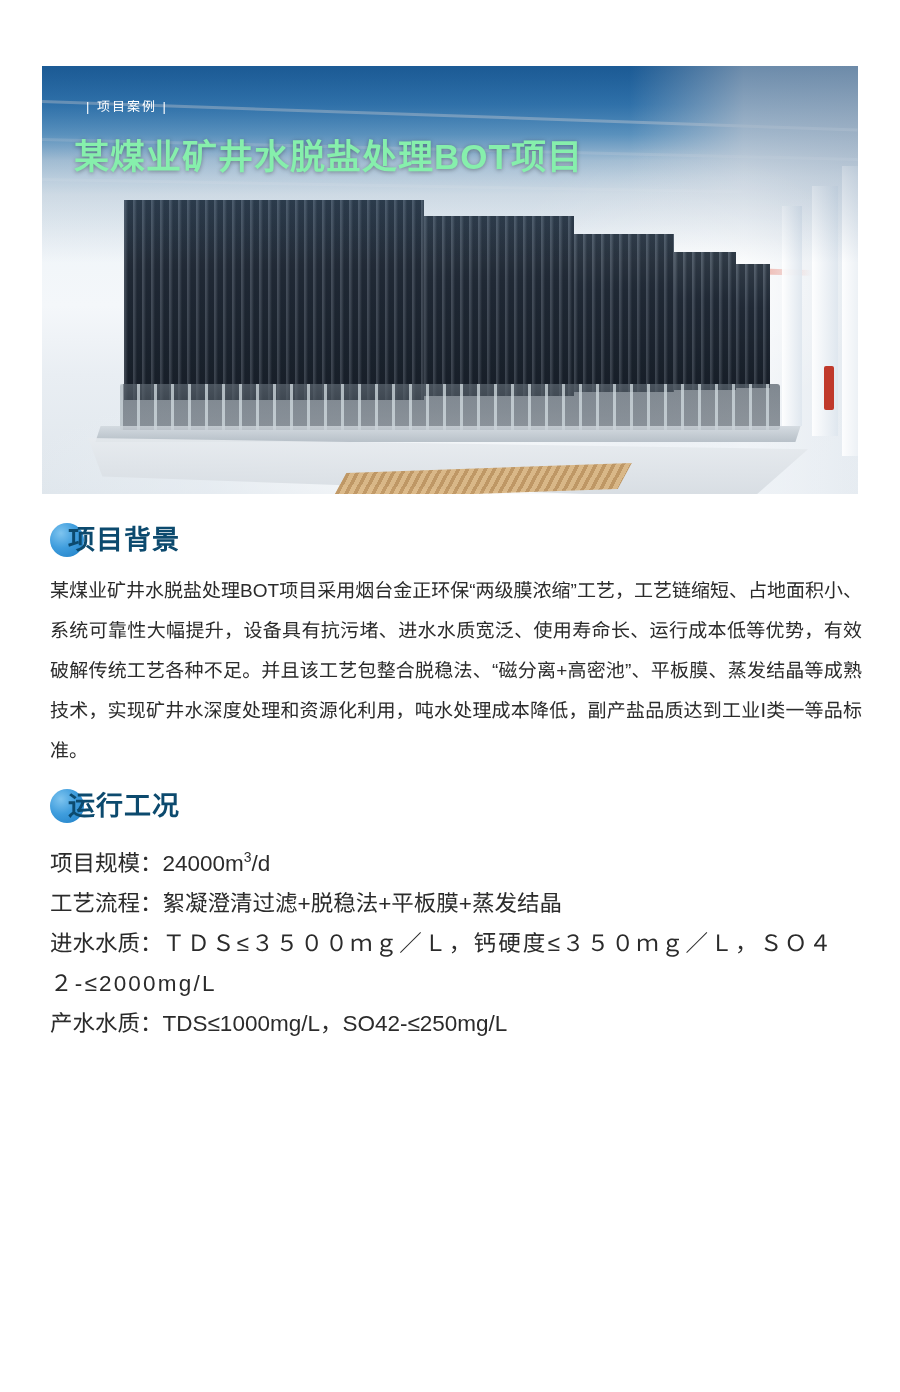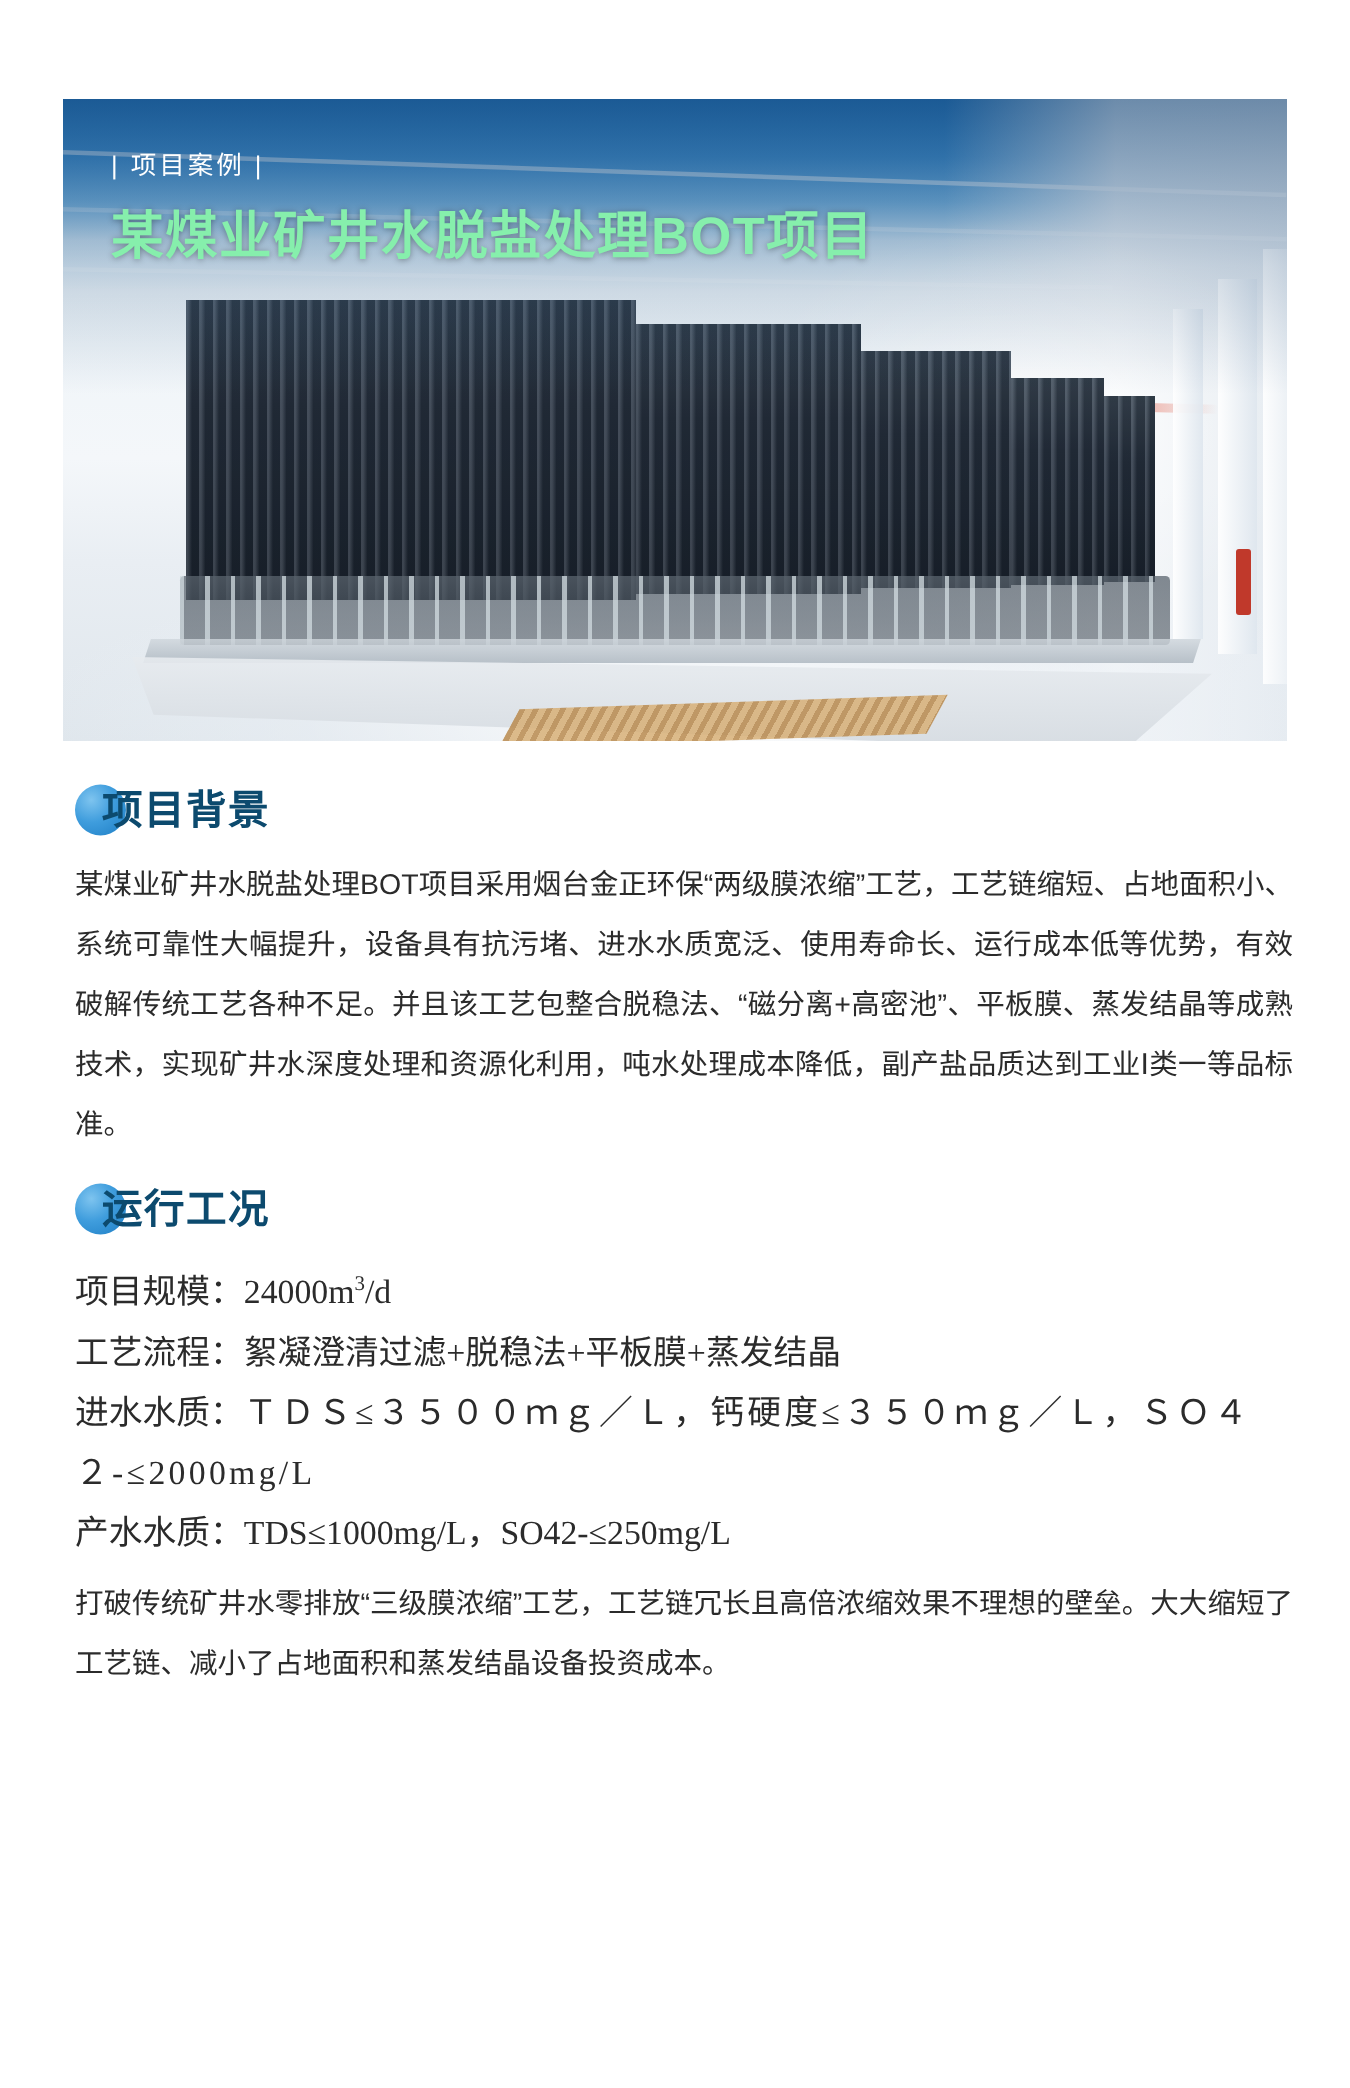--- a/index.html
+++ b/index.html
@@ -132,24 +132,24 @@
     left: 782px; top: 300px; width: 10px; height: 44px;
     background: #c0392b; border-radius: 2px;
   }
   .hero-fade {
     position: absolute;
     inset: 0;
     background: linear-gradient(180deg, rgba(11,60,110,0.55) 0%, rgba(11,60,110,0.18) 26%, rgba(0,0,0,0) 46%);
   }
   .hero-label {
     position: absolute;
-    left: 32px;
+    left: 44px;
     top: 30px;
     color: #ffffff;
-    font-size: 17px;
+    font-size: 13px;
     letter-spacing: 2px;
   }
   .hero-title {
     position: absolute;
     left: 32px;
     top: 62px;
     color: #86efac;
     font-size: 35px;
     font-weight: bold;
     letter-spacing: 1px;
@@ -191,21 +191,21 @@
   }
 
   .para {
     font-size: 19px;
     line-height: 40px;
     color: #2b2b2b;
     text-align: justify;
     margin: 0 0 4px 0;
   }
 
-  .spec-list { margin: 0; padding: 0; list-style: none; font-family: Liberation Serif, serif; }
+  .spec-list { margin: 0; padding: 0; list-style: none; }
   .spec-item {
     font-size: 22.5px;
     line-height: 40px;
     color: #2b2b2b;
   }
   .spec-item .wide {
     letter-spacing: 2.2px;
   }
   sup { font-size: 0.62em; vertical-align: super; }
 
@@ -267,17 +267,16 @@
         <li class="spec-item">
           <span>进水水质：</span><span class="wide">ＴＤＳ≤３５００ｍｇ／Ｌ，钙硬度≤３５０ｍｇ／Ｌ，ＳＯ４２-≤2000mg/L</span>
         </li>
         <li class="spec-item">
           <span>产水水质：</span><span>TDS≤1000mg/L，SO42-≤250mg/L</span>
         </li>
       </ul>
     </div>
 
     <div class="section" id="s-hl">
-      <p class="para">打破传统矿井水零排放“三级膜浓缩”工艺，工艺链冗长且高倍浓缩效果不理想的壁垒。大大缩短了工艺链、减小了占地面积和蒸发结晶设备投资成本。</p>
     </div>
 
   </div>
 </div>
 
 </body></html>

